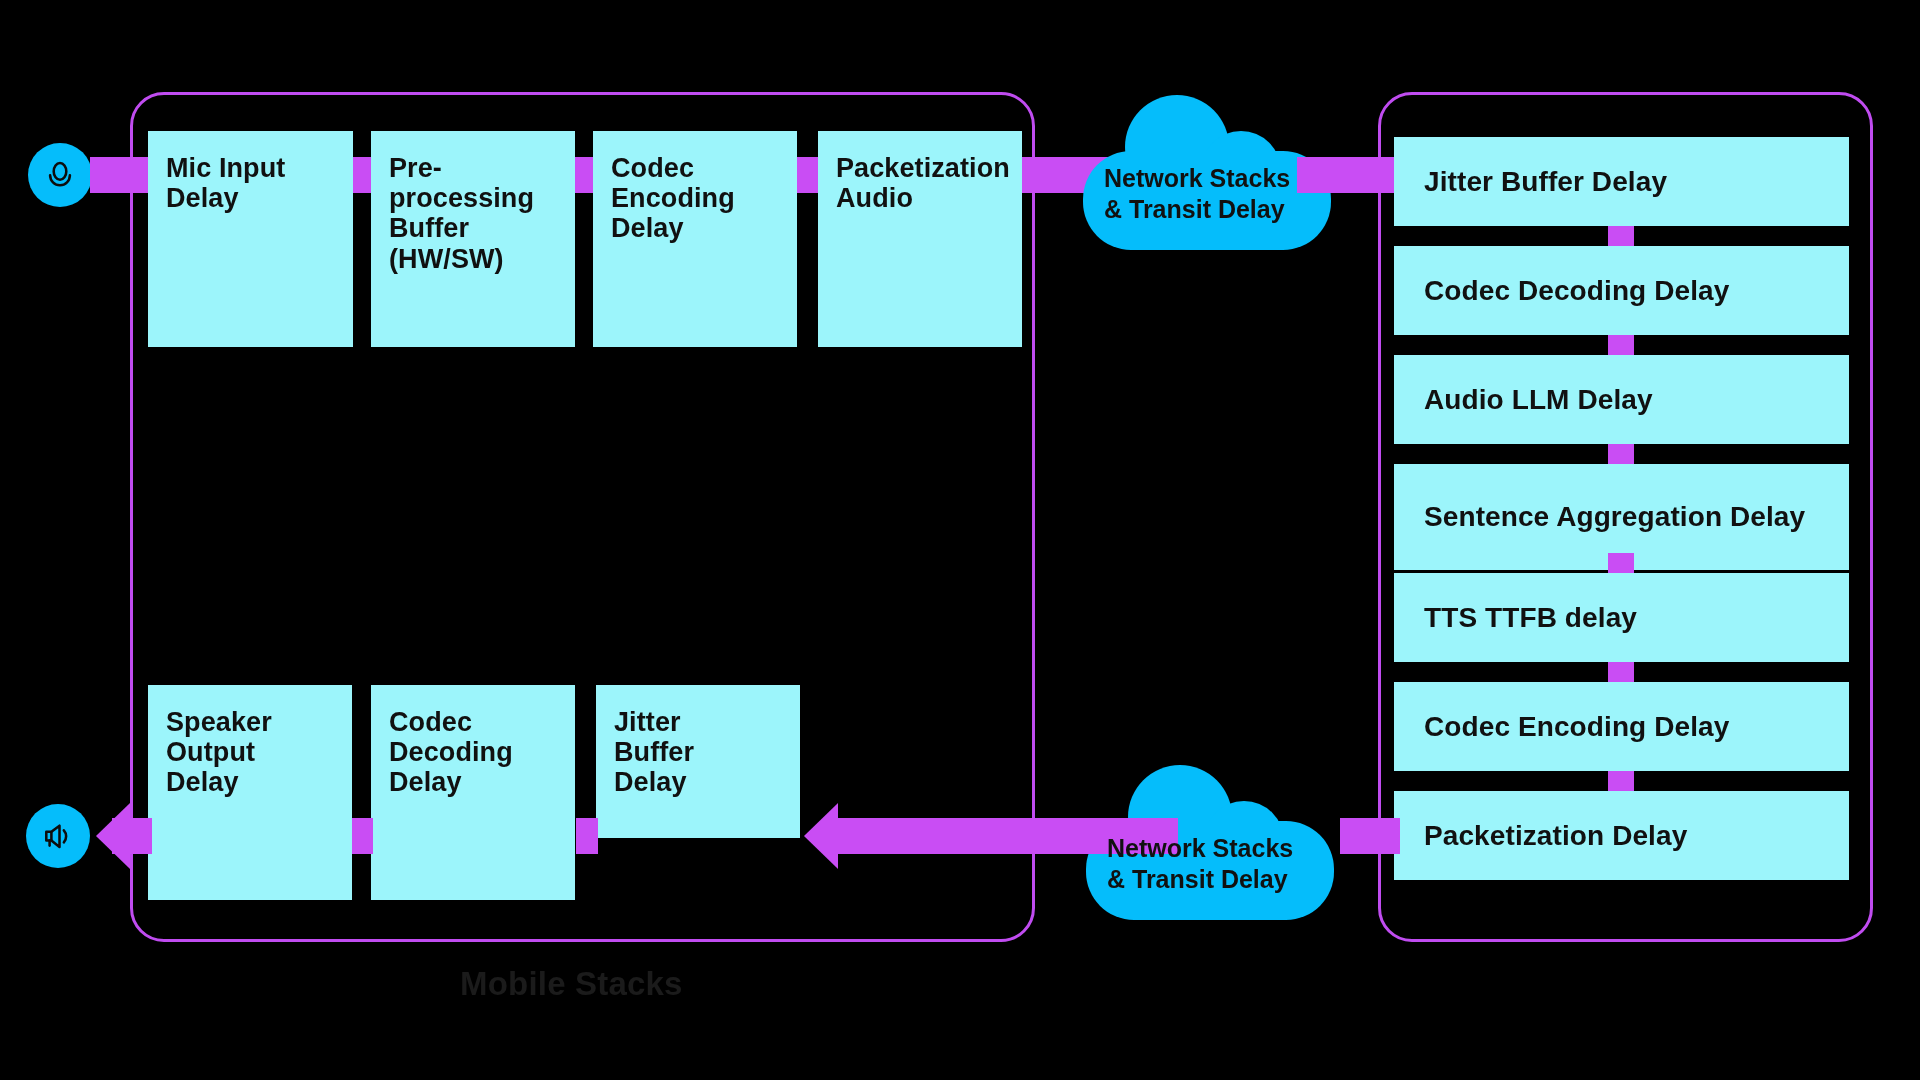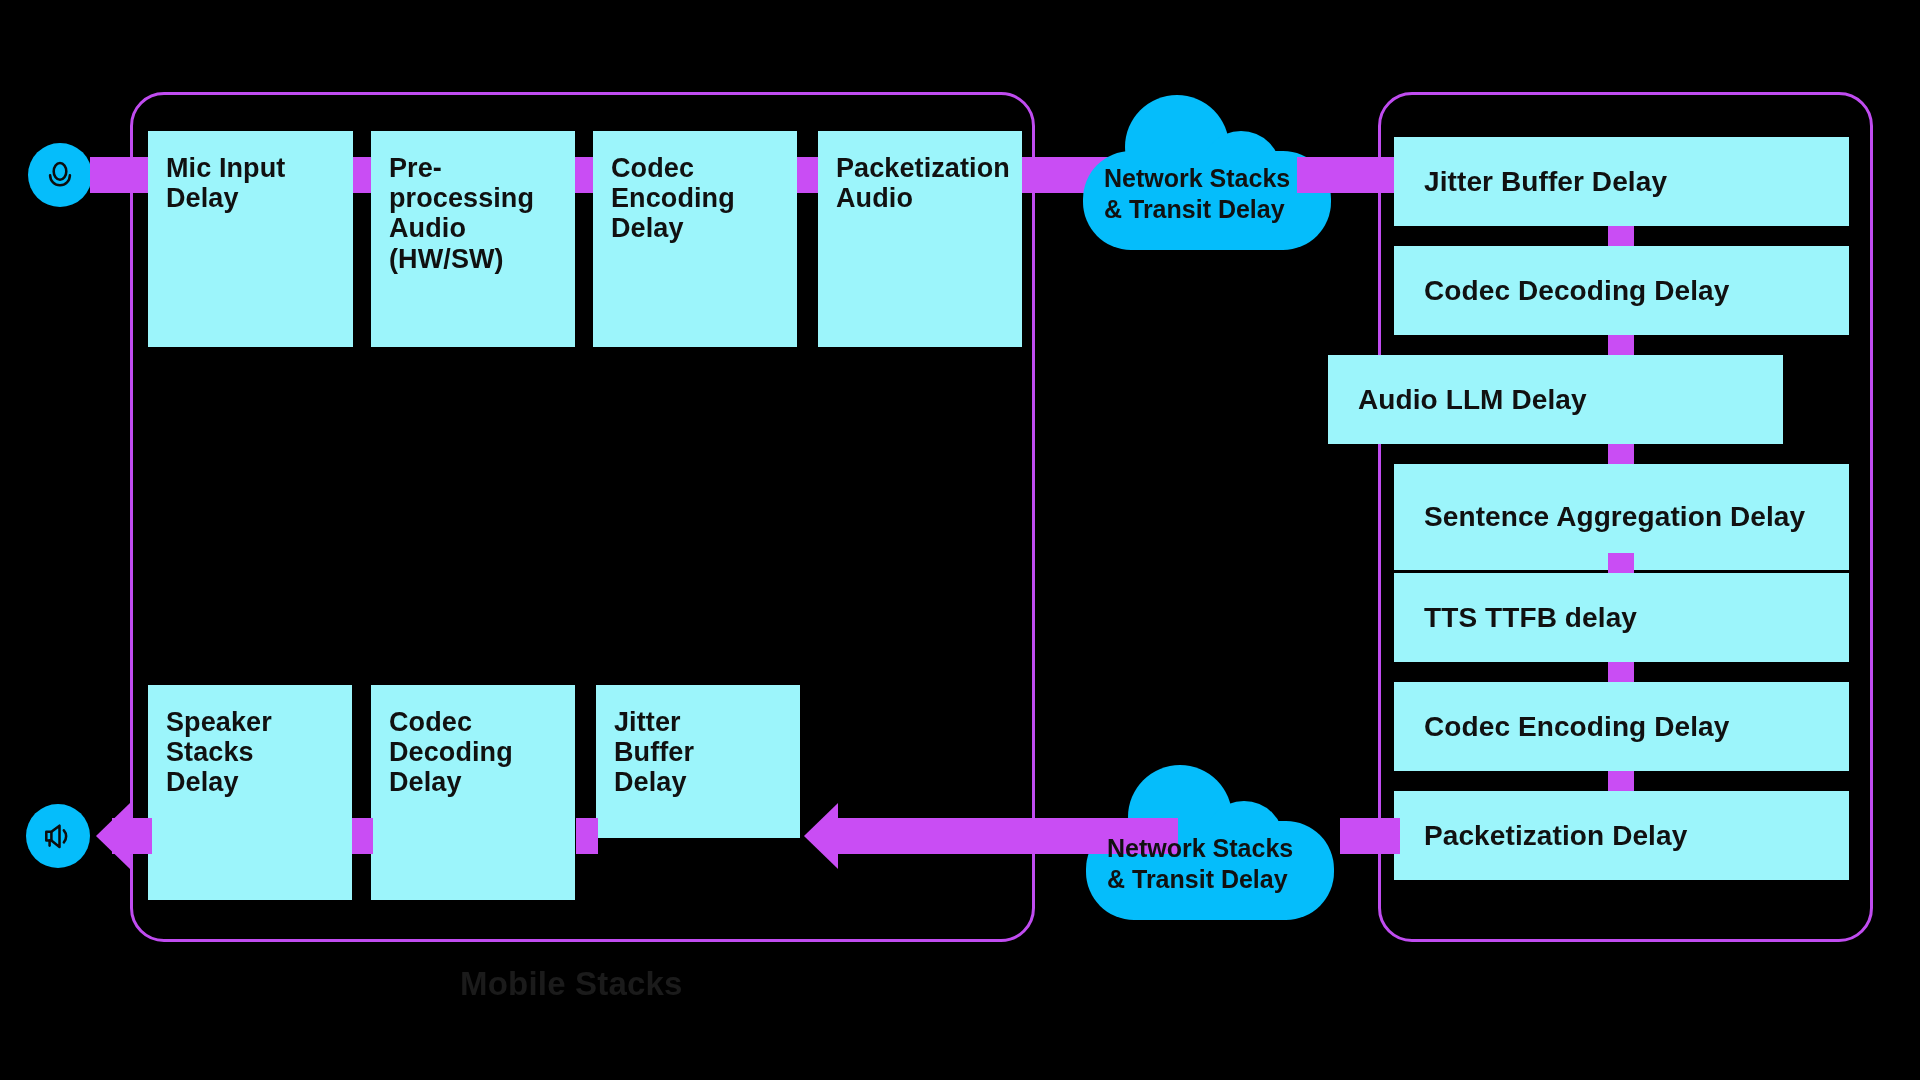--- a/index.html
+++ b/index.html
@@ -95,21 +95,21 @@
   <div class="pbox vert" style="left:148px;top:131px;width:205px;height:216px;">
     <span style="white-space:pre-line;">Mic Input
 Delay</span>
   </div>
 
   <div class="hbar" style="left:353px;top:157px;width:20px;"></div>
 
   <div class="pbox vert" style="left:371px;top:131px;width:204px;height:216px;">
     <span style="white-space:pre-line;">Pre-
 processing
-Audio
+Buffer
 (HW/SW)</span>
   </div>
 
   <div class="hbar" style="left:575px;top:157px;width:20px;"></div>
 
   <div class="pbox vert" style="left:593px;top:131px;width:204px;height:216px;">
     <span style="white-space:pre-line;">Codec
 Encoding
 Delay</span>
   </div>
@@ -137,21 +137,21 @@
   <div class="pbox wide" style="left:1394px;top:137px;width:455px;height:89px;">
     <span>Jitter Buffer Delay</span>
   </div>
   <div class="vbar" style="left:1608px;top:226px;height:20px;"></div>
 
   <div class="pbox wide" style="left:1394px;top:246px;width:455px;height:89px;">
     <span>Codec Decoding Delay</span>
   </div>
   <div class="vbar" style="left:1608px;top:335px;height:20px;"></div>
 
-  <div class="pbox wide" style="left:1328px;top:355px;width:455px;height:89px;">
+  <div class="pbox wide" style="left:1394px;top:355px;width:455px;height:89px;">
     <span>Audio LLM Delay</span>
   </div>
   <div class="vbar" style="left:1608px;top:444px;height:20px;"></div>
 
   <div class="pbox wide" style="left:1394px;top:464px;width:455px;height:106px;">
     <span>Sentence Aggregation Delay</span>
   </div>
   <div class="vbar" style="left:1608px;top:553px;height:20px;"></div>
 
   <div class="pbox wide" style="left:1394px;top:573px;width:455px;height:89px;">
@@ -192,21 +192,21 @@
   <div class="pbox vert" style="left:371px;top:685px;width:204px;height:215px;">
     <span style="white-space:pre-line;">Codec
 Decoding
 Delay</span>
   </div>
 
   <div class="hbar" style="left:351px;top:818px;width:22px;"></div>
 
   <div class="pbox vert" style="left:148px;top:685px;width:204px;height:215px;">
     <span style="white-space:pre-line;">Speaker
-Stacks
+Output
 Delay</span>
   </div>
 
   <div class="arrow-shaft" style="left:112px;top:818px;width:40px;"></div>
   <div class="arrow-head left" style="left:96px;top:803px;"></div>
 
   <div class="endpoint" style="left:26px;top:804px;">
     <svg width="36" height="36" viewBox="0 0 24 24">
       <path d="M4.2 9.2h3.4L13 5.1v14.2L7.6 15H4.2z" fill="none" stroke="#0d0d0d" stroke-width="1.7" stroke-linejoin="round"></path>
       <path d="M7.6 9.2v5.8" fill="none" stroke="#0d0d0d" stroke-width="1.7"></path>

